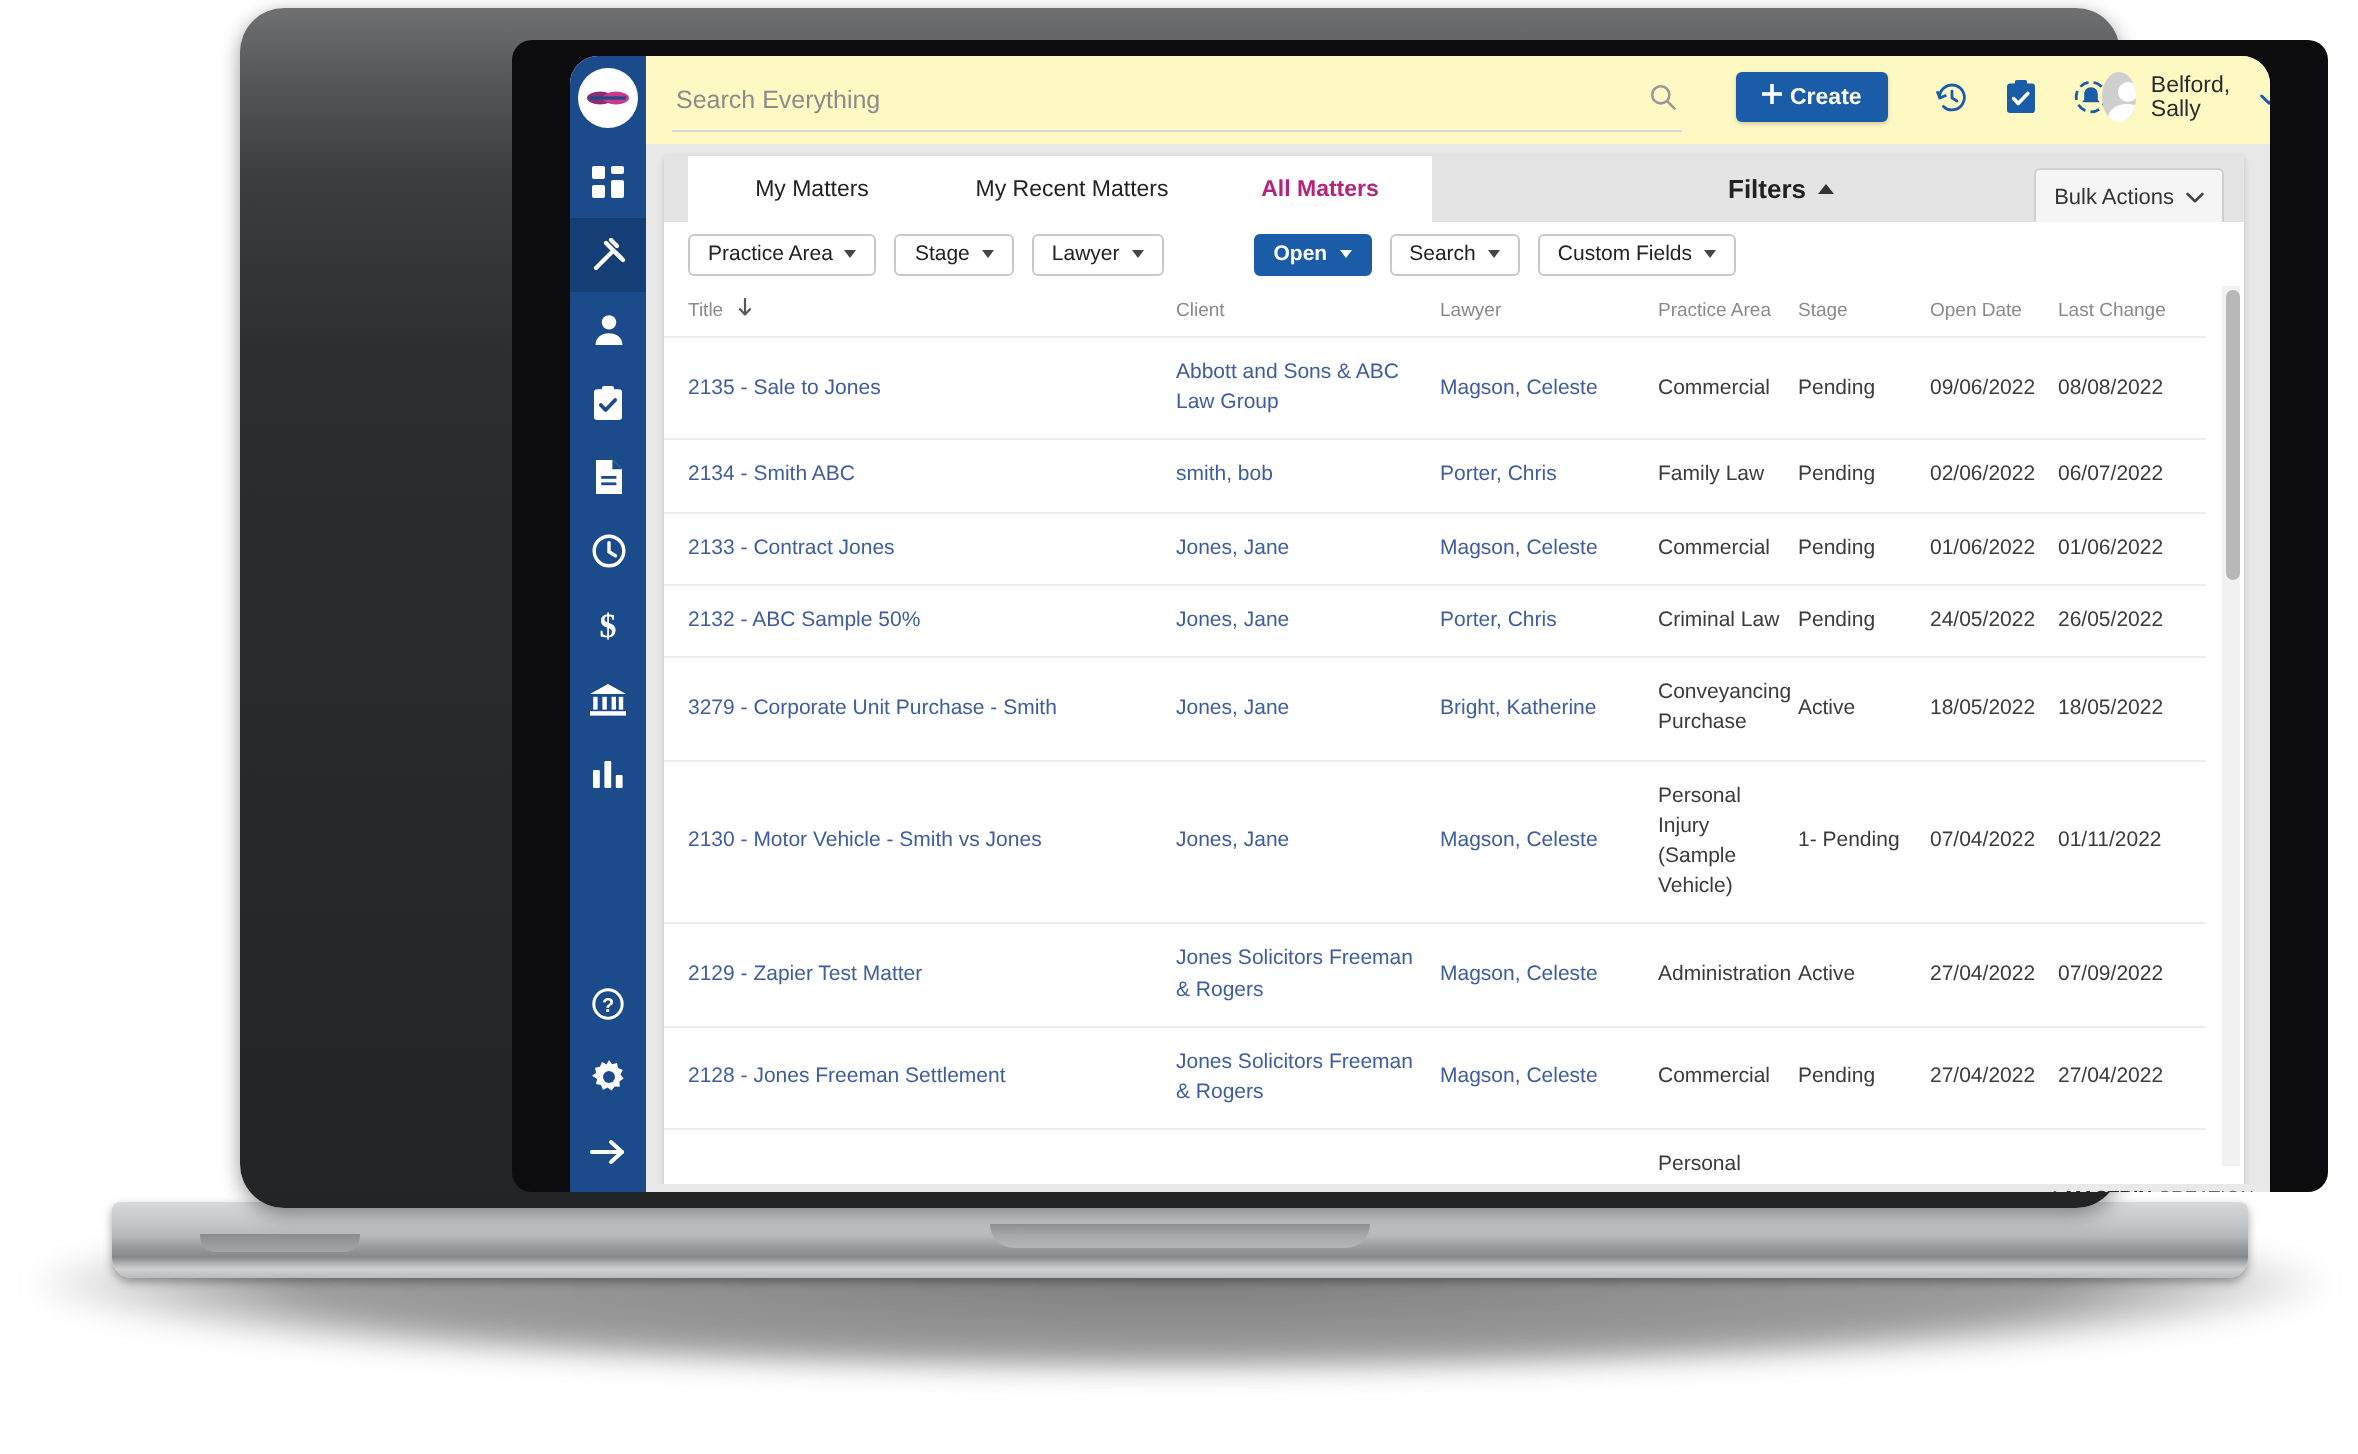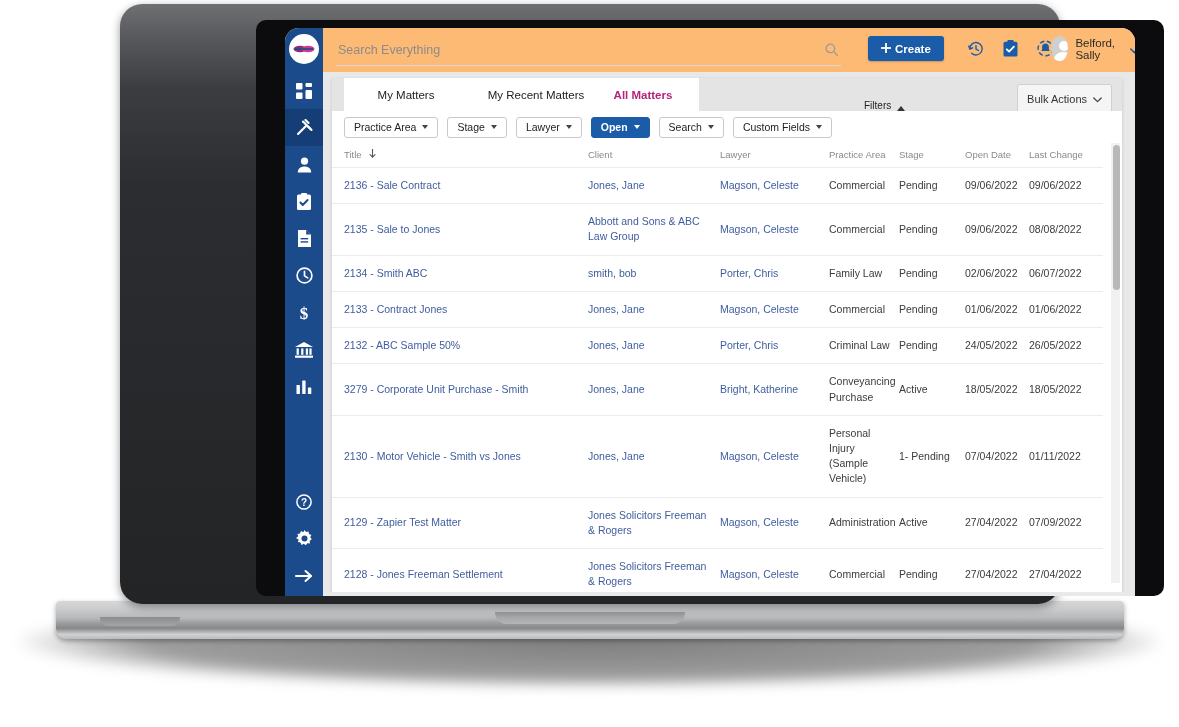--- a/index.html
+++ b/index.html
@@ -50,21 +50,21 @@
   .sb-logo{position:absolute;left:4px;top:6px;width:30px;height:30px;border-radius:50%;
            background:#ffffff;display:flex;align-items:center;justify-content:center;}
   .sb-logo svg{display:block;}
   .sb-top{position:absolute;left:0;top:44px;width:38px;}
   .sb-bottom{position:absolute;left:0;top:455px;width:38px;}
   .sb-item{width:38px;height:37px;display:flex;align-items:center;justify-content:center;cursor:pointer;}
   .sb-item.active{background:#153e76;}
   .sb-item svg{display:block;}
 
   
-  .topbar{position:absolute;left:38px;top:0;right:0;height:44px;background:#fdba74;}
+  .topbar{position:absolute;left:38px;top:0;right:0;height:44px;background:#fef9c3;}
   .search-wrap{position:absolute;left:13px;top:7px;width:505px;height:30px;
                border-bottom:1px solid #d8d8d8;display:flex;align-items:center;}
   .search-input{border:0;outline:0;font-size:12.5px;color:#333;width:460px;background:transparent;
                 font-family:"Liberation Sans",sans-serif;}
   .search-input::placeholder{color:#8b8b8b;}
   .search-ico{position:absolute;right:3px;top:7px;}
 
   .create-btn{position:absolute;left:545px;top:8px;height:25px;padding:0 13px;background:#1a5ca8;
               color:#fff;border:0;border-radius:3px;font-size:11.5px;font-weight:bold;cursor:pointer;
               display:flex;align-items:center;gap:4px;font-family:"Liberation Sans",sans-serif;
@@ -81,33 +81,33 @@
   .content{position:absolute;left:38px;top:44px;right:0;bottom:0;background:#e8e8e8;padding:6px 0 0 0;}
   .card{position:absolute;left:9px;top:6px;width:790px;height:523px;background:#ffffff;
         box-shadow:0 1px 3px rgba(0,0,0,.16);}
 
   
   .tabrow{position:relative;height:33px;background:#e4e4e4;}
   .tab{position:absolute;top:0;height:33px;display:flex;align-items:center;justify-content:center;
        font-size:11.5px;color:#222;cursor:pointer;}
   .tab.sheet{background:#ffffff;}
   .tab.active{color:#b5237d;font-weight:bold;border-bottom:2px solid #b5237d;}
-  .filters-tab{position:absolute;left:518px;top:0;height:33px;display:flex;align-items:flex-end;gap:6px;
-               padding:0 14px;font-size:10px;color:#222;cursor:pointer;}
+  .filters-tab{position:absolute;left:518px;top:0;height:33px;display:flex;align-items:center;gap:6px;
+               padding:0 14px;font-size:13px;color:#222;cursor:pointer;font-weight:bold;}
   .bulk-btn{position:absolute;right:10px;top:6px;height:21px;padding:14px 9px;background:#f5f5f5;
             border:1px solid #d0d0d0;border-radius:3px;font-size:11px;color:#333;cursor:pointer;
             display:flex;align-items:center;gap:6px;font-family:"Liberation Sans",sans-serif;}
 
   
   .filterrow{position:relative;height:32px;background:#fff;padding:0 0 0 12px;display:flex;
              align-items:center;gap:9px;}
   .chip{height:21px;padding:0 9px;background:#ffffff;border:1px solid #c9c9c9;border-radius:3px;
         font-size:10.5px;color:#222;cursor:pointer;display:flex;align-items:center;gap:6px;
         font-family:"Liberation Sans",sans-serif;}
-  .chip.primary{background:#1a5ca8;border-color:#1a5ca8;color:#ffffff;font-weight:bold;}
+  .chip.primary{background:#1a5ca8;border-color:#1a5ca8;color:#ffffff;font-weight:bold;margin-left:36px;}
   .caret{width:0;height:0;border-left:3.5px solid transparent;border-right:3.5px solid transparent;
          border-top:4px solid #444;}
   .chip.primary .caret{border-top-color:#fff;}
   .caret-up{width:0;height:0;border-left:4px solid transparent;border-right:4px solid transparent;
             border-bottom:5px solid #333;}
 
   
   .tablewrap{position:absolute;left:0;top:65px;right:0;bottom:0;overflow:hidden;background:#fff;}
   table{width:771px;border-collapse:collapse;table-layout:fixed;}
   th{font-size:9.5px;font-weight:normal;color:#8a8a8a;text-align:left;padding:6px 4px 7px 0;
@@ -331,21 +331,21 @@
         <div class="content">
           <div class="card">
 
             <div class="tabrow">
               <div class="tab sheet" style="left:12px;width:124px">
                 <span>My Matters</span>
               </div>
               <div class="tab sheet" style="left:136px;width:136px">
                 <span>My Recent Matters</span>
               </div>
-              <div class="tab sheet active" style="left:255px;width:112px">
+              <div class="tab sheet active" style="left:272px;width:112px">
                 <span>All Matters</span>
               </div>
               <div class="filters-tab">
                 <span>Filters</span>
                 <span class="caret-up"></span>
               </div>
               <button class="bulk-btn">
                 <span>Bulk Actions</span>
                 <span>
                   <svg width="9" height="6" viewBox="0 0 9 6" fill="none" stroke="#444" stroke-width="1.3" stroke-linecap="round" stroke-linejoin="round">
@@ -398,29 +398,20 @@
                   <th class="col-client">Client</th>
                   <th class="col-lawyer">Lawyer</th>
                   <th class="col-pa">Practice Area</th>
                   <th class="col-stage">Stage</th>
                   <th class="col-open">Open Date</th>
                   <th class="col-last">Last Change</th>
                 </tr>
                   </thead>
                 <tbody id="tbody">
                     <tr>
-                      <td class="col-title link">2136 - Sale Contract</td>
-                      <td class="col-client link">Jones, Jane</td>
-                      <td class="col-lawyer link">Magson, Celeste</td>
-                      <td class="col-pa">Commercial</td>
-                      <td class="col-stage">Pending</td>
-                      <td class="col-open">09/06/2022</td>
-                      <td class="col-last">09/06/2022</td>
-                    </tr>
-                    <tr>
                       <td class="col-title link">2135 - Sale to Jones</td>
                       <td class="col-client link">Abbott and Sons &amp; ABC Law Group</td>
                       <td class="col-lawyer link">Magson, Celeste</td>
                       <td class="col-pa">Commercial</td>
                       <td class="col-stage">Pending</td>
                       <td class="col-open">09/06/2022</td>
                       <td class="col-last">08/08/2022</td>
                     </tr>
                     <tr>
                       <td class="col-title link">2134 - Smith ABC</td>

